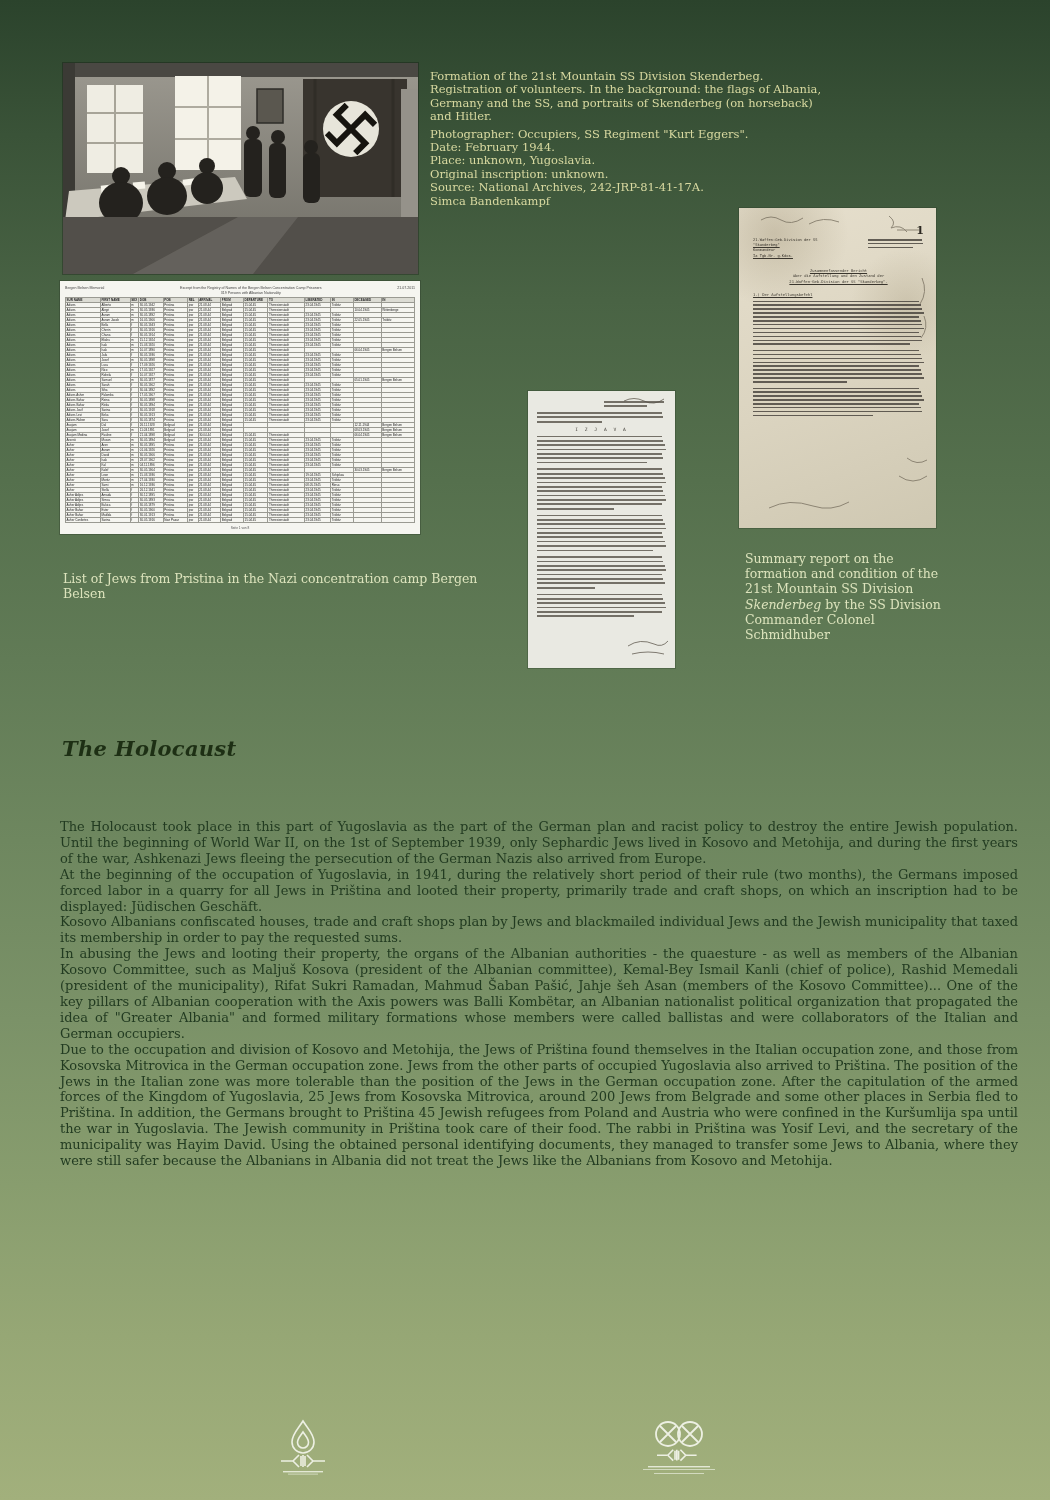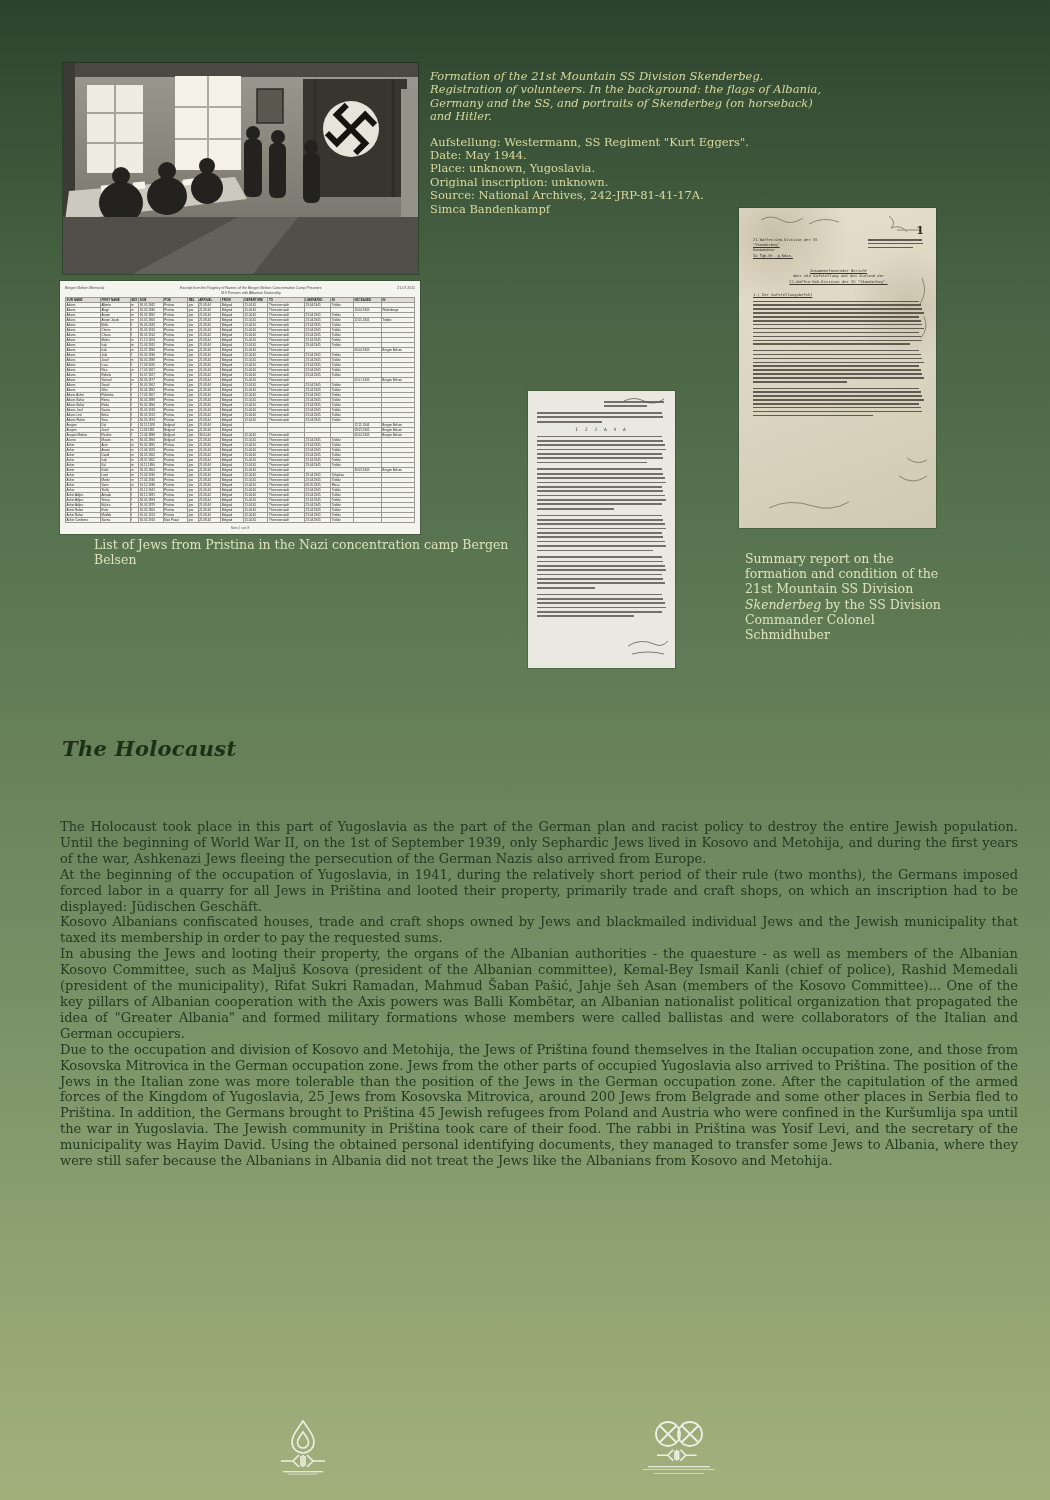--- a/index.html
+++ b/index.html
@@ -9,40 +9,40 @@
     font-family:"DejaVu Serif","Liberation Serif",serif;
     background:linear-gradient(180deg,#2b432c 0%,#3a5338 9%,#496344 20%,#55704d 32%,#617b56 44%,#6e875f 56%,#7b9268 68%,#889d6e 79%,#96a775 89%,#a2b07c 100%);}
 
   
   .photo{position:absolute;left:63px;top:63px;width:355px;height:211px;display:block;
     box-shadow:0 0 0 1px rgba(0,0,0,.25);}
 
   
   .photo-caption{position:absolute;left:430px;top:70px;width:402px;
     color:#d8d9a0;font-size:11.5px;line-height:13.4px;}
-  .pc-italic{font-style:italic;margin-bottom:12px;}
+  .pc-italic{margin-bottom:4px;}
 
   
   .bergen-doc{position:absolute;left:60px;top:281px;width:360px;height:253px;
     background:#f5f5f0;padding:5px 5px 3px;color:#333;
     box-shadow:0 0 0 1px rgba(40,55,38,.35);}
   .bt-head{display:flex;justify-content:space-between;align-items:flex-start;
     font-family:"Liberation Sans",sans-serif;font-size:3.6px;line-height:4.6px;color:#444;margin-bottom:2px;}
   .bt-title{text-align:center;flex:1;padding:0 4px;}
   .bergen-table{width:100%;border-collapse:collapse;table-layout:fixed;
     font-family:"Liberation Sans",sans-serif;font-size:3px;color:#222;}
   .bergen-table th,.bergen-table td{border:0.5px solid #9a9a92;padding:0 0.6px;height:3.9px;
     overflow:hidden;white-space:nowrap;text-align:left;font-weight:normal;}
   .bergen-table thead th{background:#dcdcd4;font-weight:bold;}
   .bt-foot{text-align:center;font-family:"Liberation Sans",sans-serif;font-size:3.2px;color:#555;margin-top:3px;}
 
   
   .caption{color:#dce3bc;font-size:12.5px;line-height:15.2px;}
   .it{font-style:italic;}
-  .bergen-caption{position:absolute;left:63px;top:537px;width:440px;margin-left:31px;}
+  .bergen-caption{position:absolute;left:63px;top:571px;width:440px;}
   .german-caption{position:absolute;left:745px;top:551px;width:210px;}
   .statement-caption{position:absolute;left:522px;top:698px;width:506px;}
 
   
   .german-doc{position:absolute;left:739px;top:208px;width:197px;height:320px;
     padding:30px 12px 8px 14px;color:#3a362e;
     font-family:"DejaVu Sans Mono","Liberation Mono",monospace;
     background:
       radial-gradient(circle at 18% 8%, rgba(120,105,70,.25), rgba(120,105,70,0) 22%),
       radial-gradient(circle at 85% 30%, rgba(120,105,70,.18), rgba(120,105,70,0) 20%),
@@ -148,22 +148,22 @@
       <circle cx="248" cy="84" r="7"></circle>
         <rect x="240" y="90" width="17" height="50" rx="6"></rect>
     </g>
 
     <rect x="0" y="154" width="355" height="57" fill="#524f4a"></rect>
     <polygon points="70,211 175,154 235,154 190,211" fill="#6f6c65" opacity=".65"></polygon>
   </svg>
 
   <div class="photo-caption">
     <div class="pc-italic">Formation of the 21st Mountain SS Division Skenderbeg. Registration of volunteers. In the background: the flags of Albania, Germany and the SS, and portraits of Skenderbeg (on horseback) and Hitler.</div>
-    <div>Aufstellung: Westermann, SS Regiment "Kurt Eggers".</div>
-    <div>Date: May 1944.</div>
+    <div>Photographer: Occupiers, SS Regiment "Kurt Eggers".</div>
+    <div>Date: February 1944.</div>
     <div>Place: unknown, Yugoslavia.</div>
     <div>Original inscription: unknown.</div>
     <div>Source: National Archives, 242-JRP-81-41-17A.</div>
     <div>Simca Bandenkampf</div>
   </div>
 
   <div class="bergen-doc">
     <div class="bt-head">
       <span>Bergen Belsen Memorial</span>
       <span class="bt-title">
@@ -1060,21 +1060,21 @@
         <div class="tl" style="width: 75%;"></div>
       </div>
   </div>
 
 
   <div class="section-title">The Holocaust</div>
 
   <div class="body-text">
       <p>The Holocaust took place in this part of Yugoslavia as the part of the German plan and racist policy to destroy the entire Jewish population. Until the beginning of World War II, on the 1st of September 1939, only Sephardic Jews lived in Kosovo and Metohija, and during the first years of the war, Ashkenazi Jews fleeing the persecution of the German Nazis also arrived from Europe.</p>
       <p>At the beginning of the occupation of Yugoslavia, in 1941, during the relatively short period of their rule (two months), the Germans imposed forced labor in a quarry for all Jews in Priština and looted their property, primarily trade and craft shops, on which an inscription had to be displayed: Jüdischen Geschäft.</p>
-      <p>Kosovo Albanians confiscated houses, trade and craft shops owned by Jews and blackmailed individual Jews and the Jewish municipality that taxed its membership in order to pay the requested sums.</p>
+      <p>Kosovo Albanians confiscated houses, trade and craft shops plan by Jews and blackmailed individual Jews and the Jewish municipality that taxed its membership in order to pay the requested sums.</p>
       <p>In abusing the Jews and looting their property, the organs of the Albanian authorities - the quaesture - as well as members of the Albanian Kosovo Committee, such as Maljuš Kosova (president of the Albanian committee), Kemal-Bey Ismail Kanli (chief of police), Rashid Memedali (president of the municipality), Rifat Sukri Ramadan, Mahmud Šaban Pašić, Jahje šeh Asan (members of the Kosovo Committee)... One of the key pillars of Albanian cooperation with the Axis powers was Balli Kombëtar, an Albanian nationalist political organization that propagated the idea of "Greater Albania" and formed military formations whose members were called ballistas and were collaborators of the Italian and German occupiers.</p>
       <p>Due to the occupation and division of Kosovo and Metohija, the Jews of Priština found themselves in the Italian occupation zone, and those from Kosovska Mitrovica in the German occupation zone. Jews from the other parts of occupied Yugoslavia also arrived to Priština. The position of the Jews in the Italian zone was more tolerable than the position of the Jews in the German occupation zone. After the capitulation of the armed forces of the Kingdom of Yugoslavia, 25 Jews from Kosovska Mitrovica, around 200 Jews from Belgrade and some other places in Serbia fled to Priština. In addition, the Germans brought to Priština 45 Jewish refugees from Poland and Austria who were confined in the Kuršumlija spa until the war in Yugoslavia. The Jewish community in Priština took care of their food. The rabbi in Priština was Yosif Levi, and the secretary of the municipality was Hayim David. Using the obtained personal identifying documents, they managed to transfer some Jews to Albania, where they were still safer because the Albanians in Albania did not treat the Jews like the Albanians from Kosovo and Metohija.</p>
     </div>
 
   <svg class="logo logo-left" viewBox="0 0 44 56">
     <g stroke="#f4f6ec" fill="none" stroke-width="1.6" opacity=".92">
       <path d="M22 2 C17 10 11 15 11 23 a11 11 0 0 0 22 0 C33 15 27 10 22 2 Z"></path>
       <path d="M22 13 C19.5 17 16.5 19.5 16.5 23.5 a5.5 5.5 0 0 0 11 0 C27.5 19.5 24.5 17 22 13 Z"></path>
       <g>
         <path d="M0 42 H12 M32 42 H44"></path>

